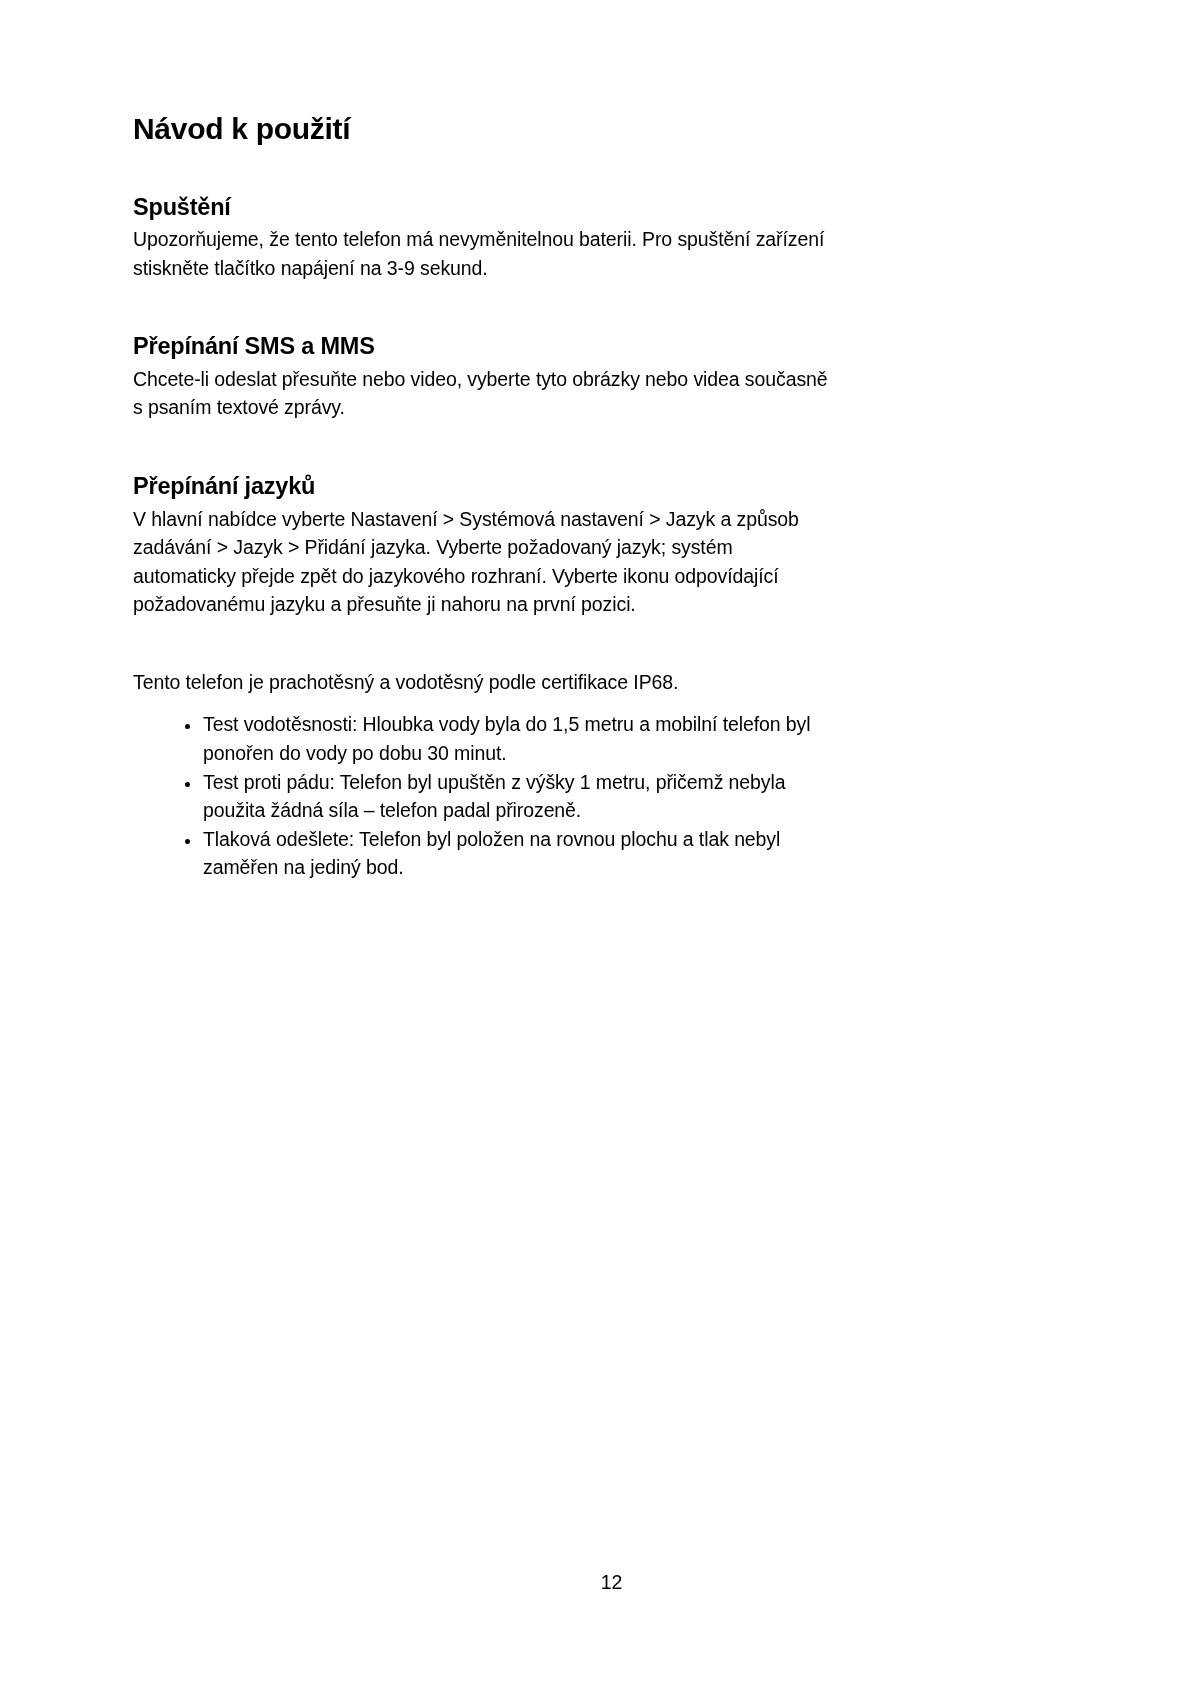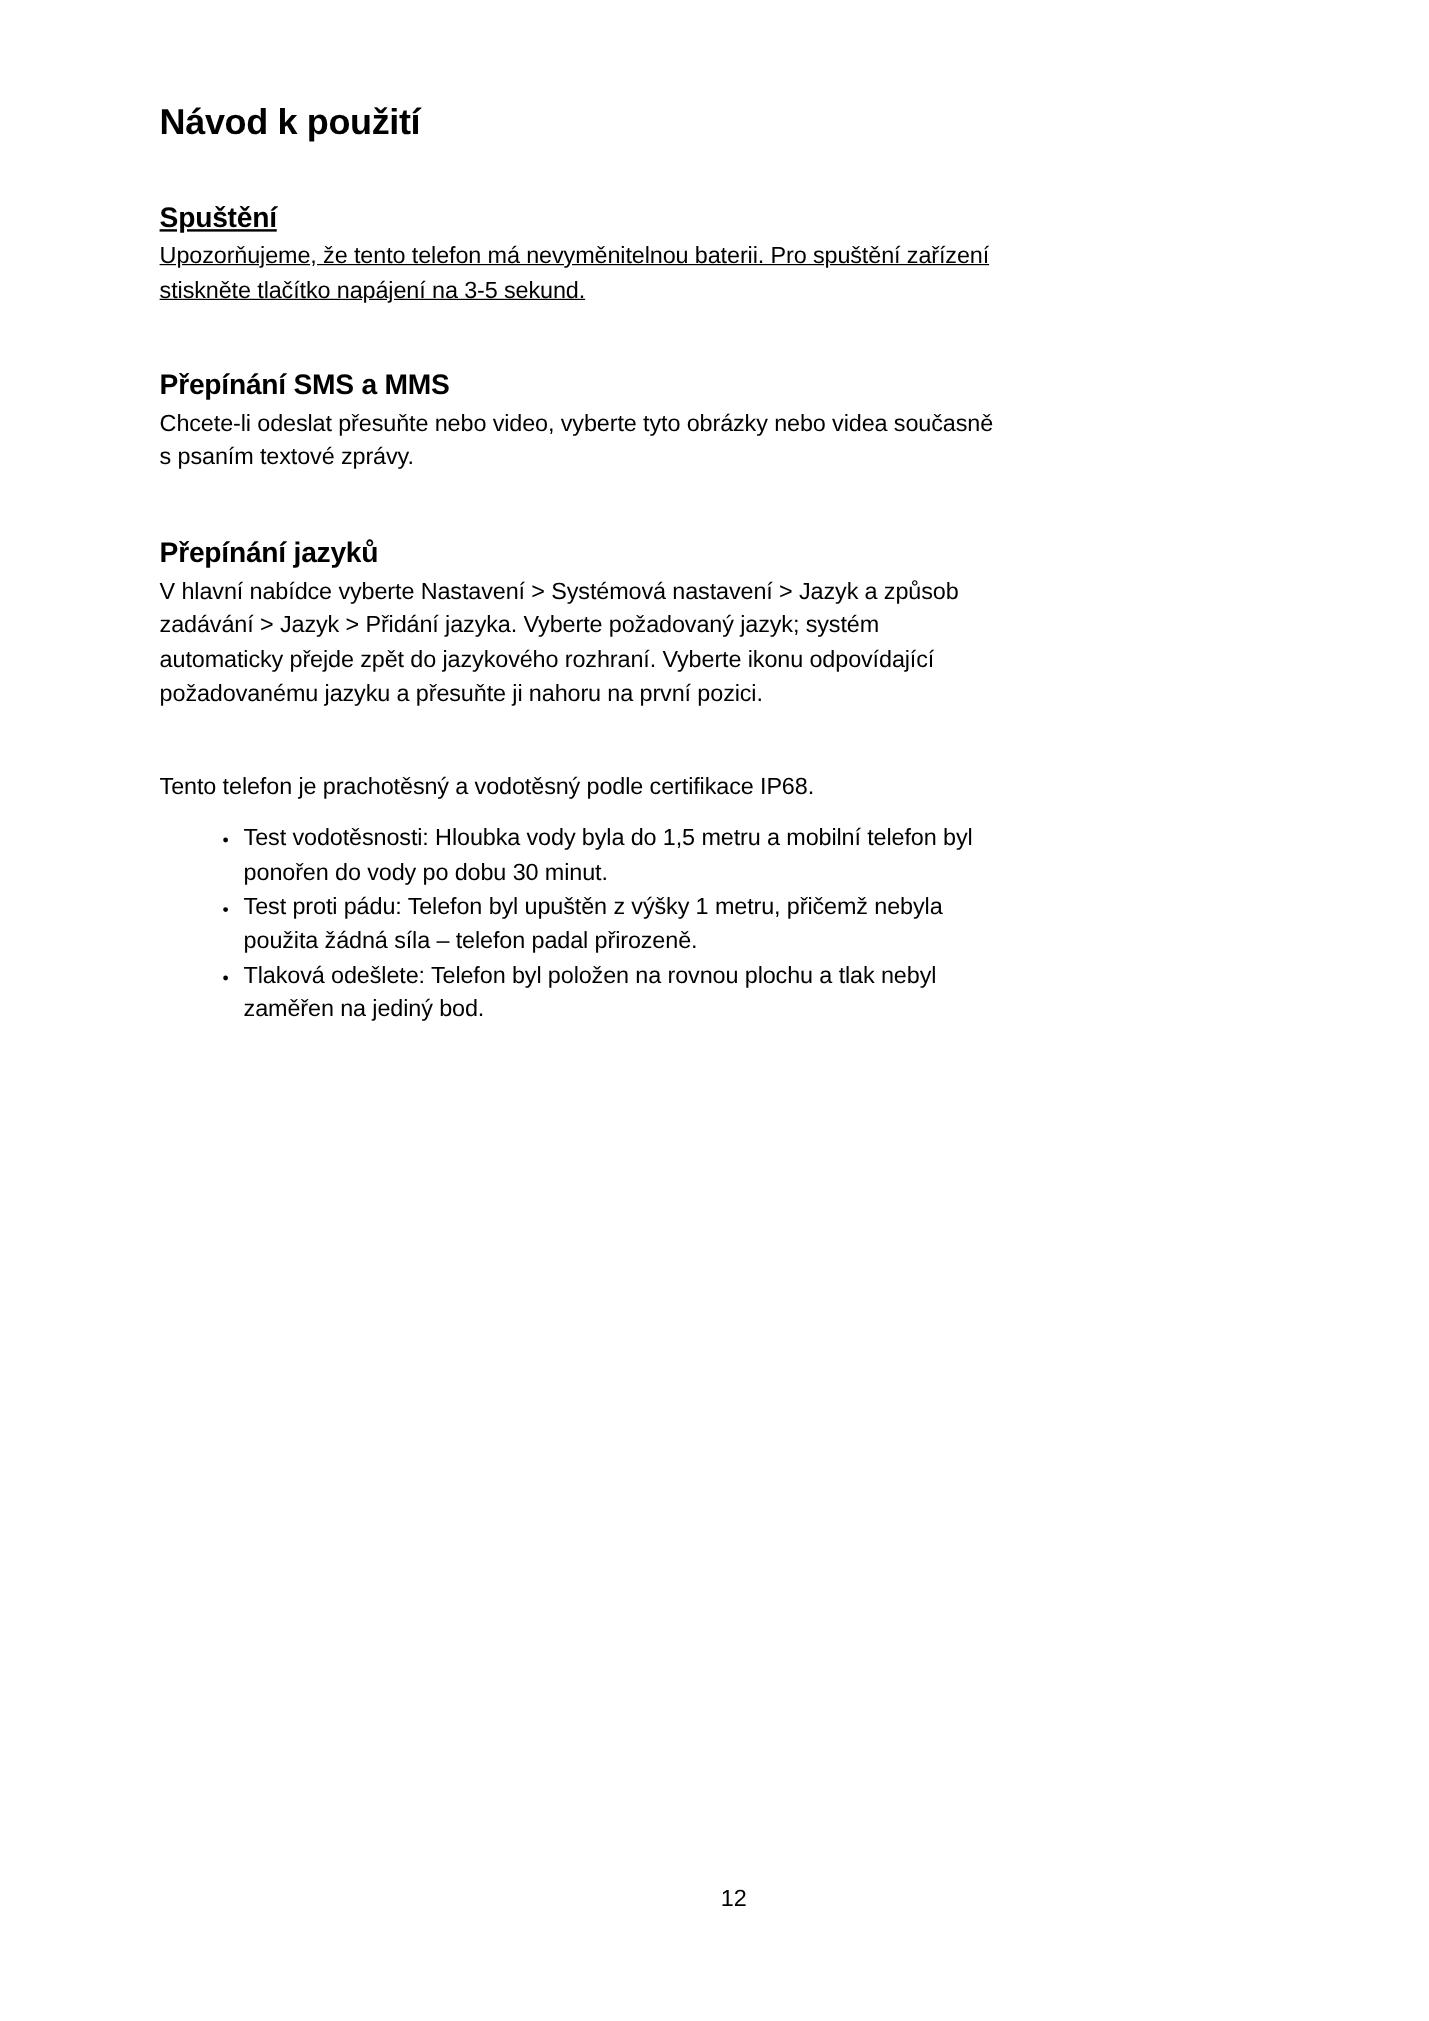--- a/index.html
+++ b/index.html
@@ -13,36 +13,35 @@
     position: relative;
     font-family: "Liberation Sans", "DejaVu Sans", sans-serif;
     color: #000000;
   }
   .page {
     position: absolute;
     top: 0; left: 0;
     width: 982px;
     height: 1684px;
     box-sizing: border-box;
-    padding: 84px 146px 0 133px;
+    padding: 110px 146px 0 133px;
     background: #ffffff;
   }
   h1.doc-title {
     font-size: 30px;
     font-weight: 700;
     line-height: 1.25;
     margin: 0;
     letter-spacing: -0.3px;
   }
   section.doc-section {
     margin-top: 49px;
   }
   section.doc-section.first {
     margin-top: 44px;
-    text-decoration: underline;
   }
   h2.section-heading {
     font-size: 23.5px;
     font-weight: 700;
     line-height: 1.3;
     margin: 0 0 3px 0;
     letter-spacing: -0.2px;
   }
   p.body-text {
     font-size: 19.5px;
@@ -79,21 +78,21 @@
 </style>
 </head>
 <body>
 
 <div class="page">
 
   <h1 class="doc-title">Návod k použití</h1>
 
   <section class="doc-section first">
     <h2 class="section-heading">Spuštění</h2>
-    <p class="body-text">Upozorňujeme, že tento telefon má nevyměnitelnou baterii. Pro spuštění zařízení stiskněte tlačítko napájení na 3-5 sekund.</p>
+    <p class="body-text">Upozorňujeme, že tento telefon má nevyměnitelnou baterii. Pro spuštění zařízení stiskněte tlačítko napájení na 3-9 sekund.</p>
   </section>
 
   <section class="doc-section">
     <h2 class="section-heading">Přepínání SMS a MMS</h2>
     <p class="body-text">Chcete-li odeslat přesuňte nebo video, vyberte tyto obrázky nebo videa současně s psaním textové zprávy.</p>
   </section>
 
   <section class="doc-section">
     <h2 class="section-heading">Přepínání jazyků</h2>
     <p class="body-text">V hlavní nabídce vyberte Nastavení &gt; Systémová nastavení &gt; Jazyk a způsob zadávání &gt; Jazyk &gt; Přidání jazyka. Vyberte požadovaný jazyk; systém automaticky přejde zpět do jazykového rozhraní. Vyberte ikonu odpovídající požadovanému jazyku a přesuňte ji nahoru na první pozici.</p>

